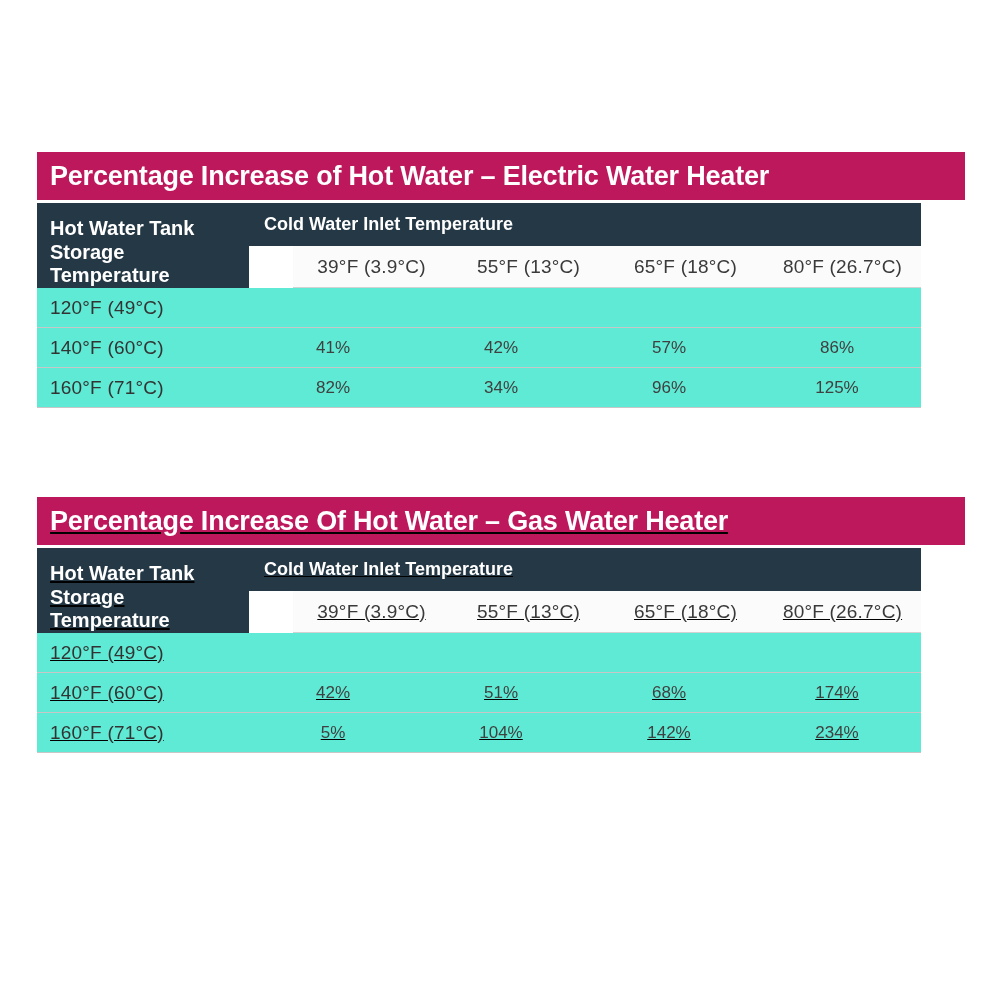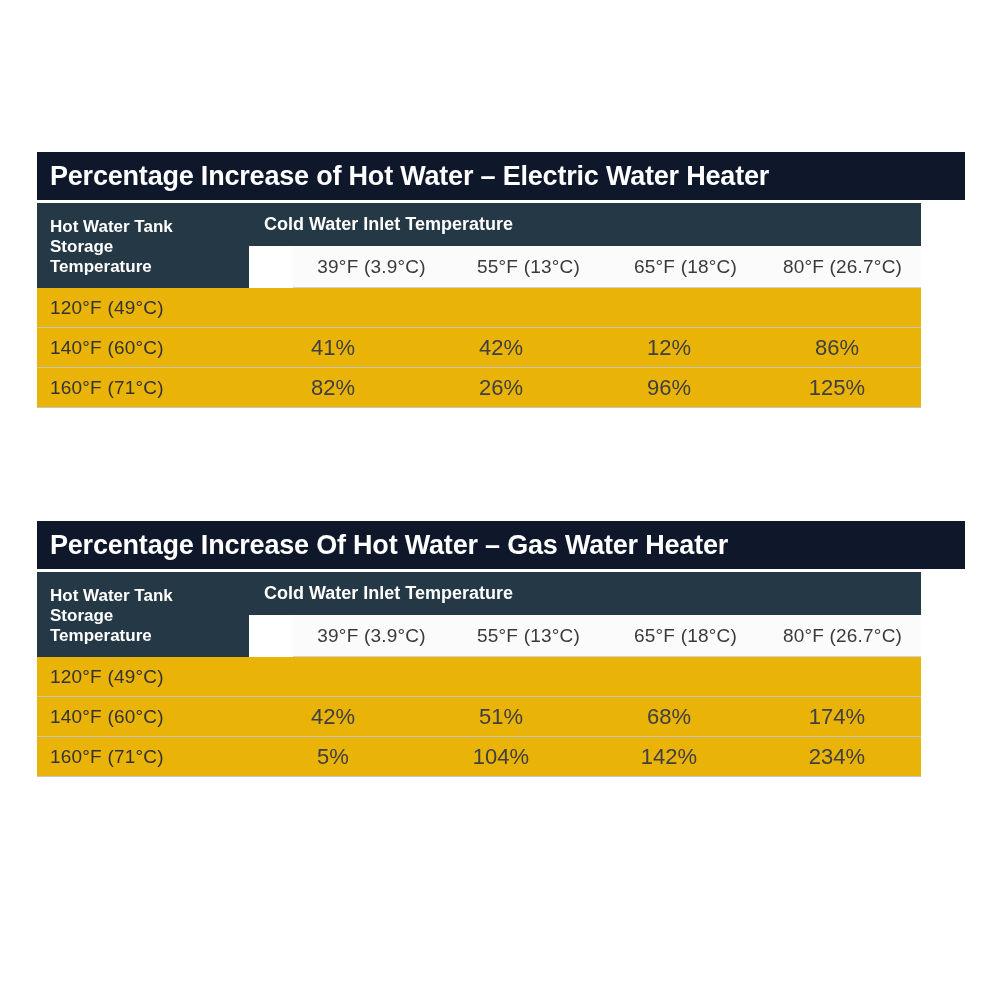--- a/index.html
+++ b/index.html
@@ -5,45 +5,45 @@
   * { margin: 0; padding: 0; box-sizing: border-box; }
   html, body {
     width: 1000px; height: 1000px;
     background: #ffffff;
     font-family: "Liberation Sans", sans-serif;
     position: relative;
     overflow: hidden;
   }
   .table-block { position: absolute; left: 37px; width: 928px; }
   #table-electric { top: 152px; }
-  #table-gas { top: 521px; }
+  #table-gas { top: 497px; text-decoration: underline; }
 
   .title-bar {
     width: 928px; height: 48px;
-    background: #0f172a;
+    background: #be185d;
     display: flex; align-items: center;
     padding-left: 13px;
   }
   .title-text {
     color: #ffffff;
     font-size: 27px;
     font-weight: 600;
     letter-spacing: -0.2px;
     white-space: nowrap;
   }
 
   .tbl { width: 884px; margin-top: 3px; }
 
   .hdr { display: flex; height: 85px; }
   .corner {
     width: 212px;
     background: #253845;
     color: #ffffff;
     font-weight: 700;
-    font-size: 17px;
+    font-size: 20px;
     line-height: 1.18;
     padding: 14px 48px 0 13px;
   }
   .hdr-right { flex: 1; display: flex; flex-direction: column; }
   .group-label {
     height: 43px;
     background: #253845;
     color: #ffffff;
     font-weight: 700;
     font-size: 18px;
@@ -63,33 +63,33 @@
     font-size: 19px;
     color: #3a3a3a;
     letter-spacing: 0.2px;
   }
 
   .data-row {
     display: flex;
     height: 40px;
     align-items: center;
     border-bottom: 1px solid #c7c7c7;
-    background: #eab308;
+    background: #5eead4;
   }
   .row-label {
     width: 212px;
     padding-left: 13px;
     font-size: 19px;
     color: #333333;
     letter-spacing: 0.2px;
   }
   .value-cell {
     flex: 1;
     text-align: center;
-    font-size: 22px;
+    font-size: 17px;
     color: #404040;
   }
 </style>
 </head>
 <body>
 
 <section class="table-block" id="table-electric">
   <div class="title-bar">
     <span class="title-text">Percentage Increase of Hot Water – Electric Water Heater</span>
   </div>
@@ -111,27 +111,27 @@
       <div class="row-label">120°F (49°C)</div>
       <div class="value-cell"></div>
       <div class="value-cell"></div>
       <div class="value-cell"></div>
       <div class="value-cell"></div>
     </div>
     <div class="data-row">
       <div class="row-label">140°F (60°C)</div>
       <div class="value-cell">41%</div>
       <div class="value-cell">42%</div>
-      <div class="value-cell">12%</div>
+      <div class="value-cell">57%</div>
       <div class="value-cell">86%</div>
     </div>
     <div class="data-row">
       <div class="row-label">160°F (71°C)</div>
       <div class="value-cell">82%</div>
-      <div class="value-cell">26%</div>
+      <div class="value-cell">34%</div>
       <div class="value-cell">96%</div>
       <div class="value-cell">125%</div>
     </div>
   </div>
 </section>
 
 <section class="table-block" id="table-gas">
   <div class="title-bar">
     <span class="title-text">Percentage Increase Of Hot Water – Gas Water Heater</span>
   </div>

